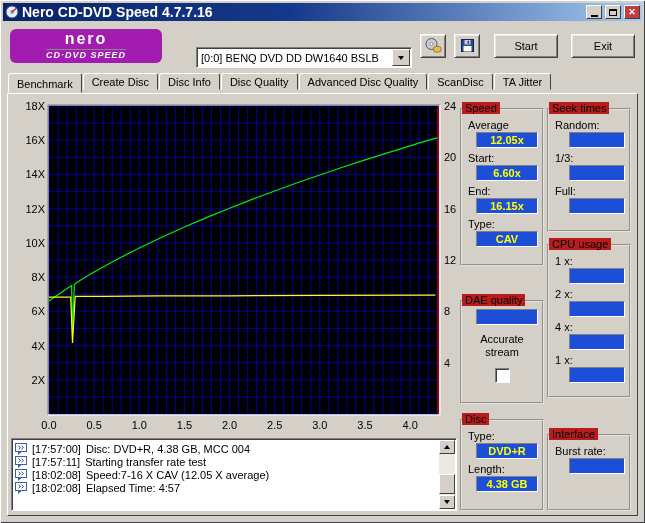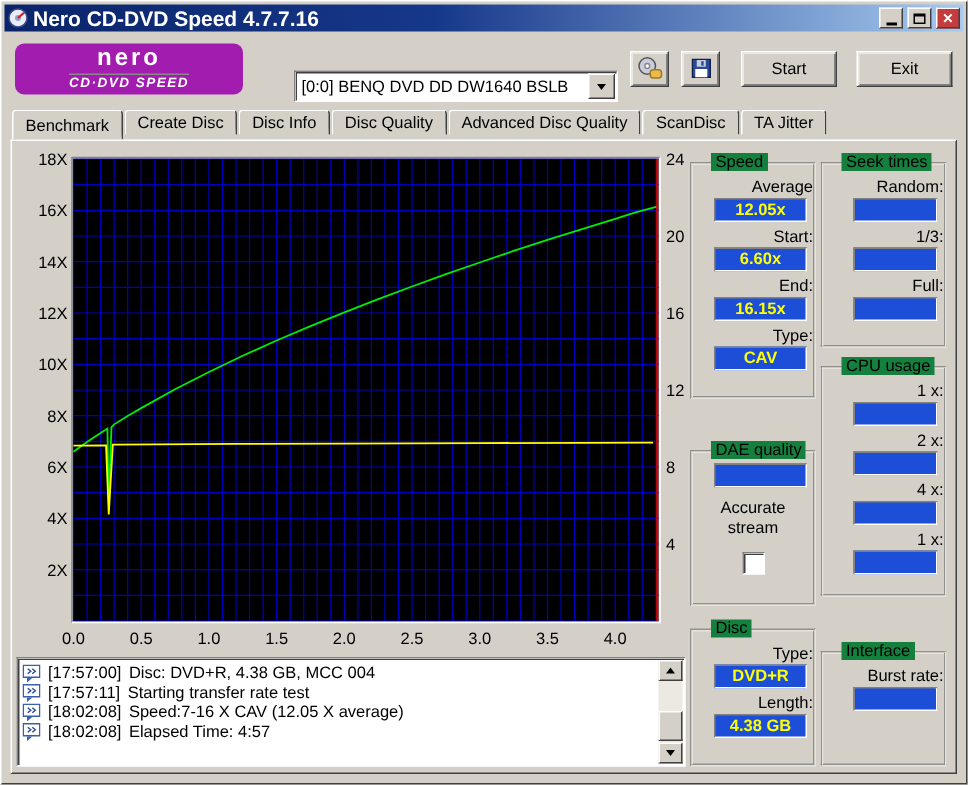--- a/index.html
+++ b/index.html
@@ -58,22 +58,22 @@
   .sb-btn{position:absolute;left:0;width:16px;height:14px;background:#d4d0c8;border:1px solid;
           border-color:#fff #404040 #404040 #fff;box-sizing:border-box;display:flex;align-items:center;justify-content:center;}
   .sb-up{top:0;} .sb-down{bottom:0;}
   .tri-up-s{width:0;height:0;border-left:3px solid transparent;border-right:3px solid transparent;border-bottom:4px solid #000;}
   .tri-down-s{width:0;height:0;border-left:3px solid transparent;border-right:3px solid transparent;border-top:4px solid #000;}
   .sb-thumb{position:absolute;left:0;width:16px;bottom:15px;height:20px;background:#d4d0c8;border:1px solid;
             border-color:#fff #404040 #404040 #fff;box-sizing:border-box;}
   
   .col{display:flex;flex-direction:column;width:84px;flex:0 0 84px;}
   .group{border:2px groove #e6e3dc;position:relative;box-sizing:border-box;padding-top:7px;}
-  .gcap{position:absolute;top:-8px;left:12px;background:#15803d;padding:0 3px;font-size:11px;white-space:nowrap;}
-  .glabel{font-size:11px;margin:2px 0 1px 6px;text-align:right;}
+  .gcap{position:absolute;top:-8px;left:0;background:#b91c1c;padding:0 3px;font-size:11px;white-space:nowrap;}
+  .glabel{font-size:11px;margin:2px 0 1px 6px;}
   .lcd{box-sizing:border-box;width:62px;height:16px;line-height:14px;background:#1d4ed8;color:#ffff00;
        font-size:11px;font-weight:bold;text-align:center;border:1px solid;border-color:#808080 #fff #fff #808080;
        margin:0 4px 4px auto;overflow:hidden;}
   .lcd.small{width:56px;}
   .g-speed{height:158px;margin-top:8px;}
   .g-dae{height:104px;margin-top:34px;}
   .g-disc{flex:1;margin-top:15px;}
   .g-seek{height:124px;margin-top:8px;}
   .g-cpu{height:154px;margin-top:12px;}
   .g-iface{flex:1;margin-top:36px;}

